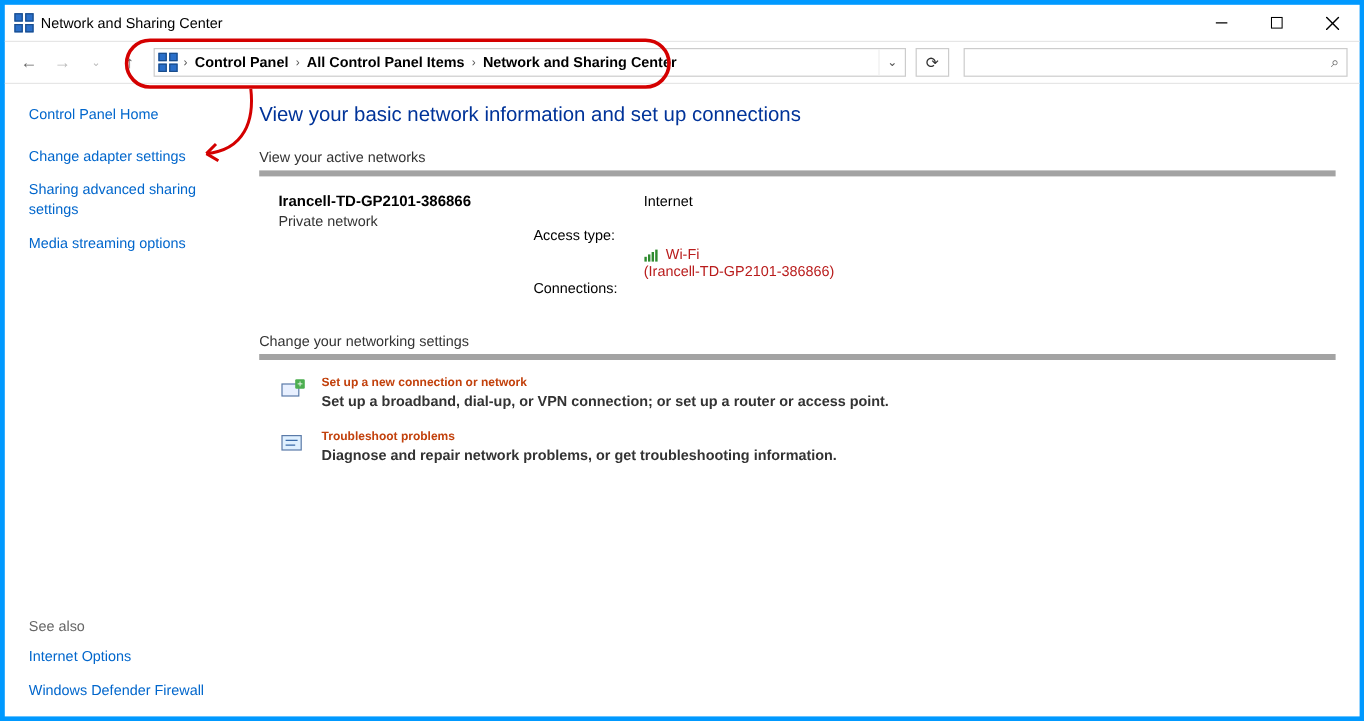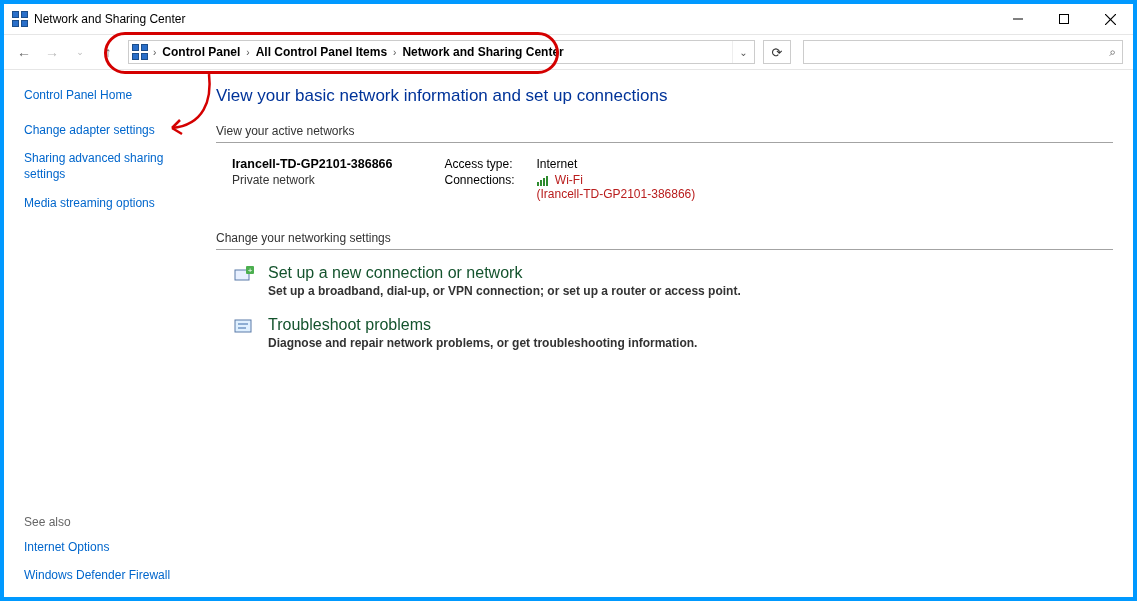--- a/index.html
+++ b/index.html
@@ -22,36 +22,36 @@
   .refresh-btn { width:28px; height:24px; border:1px solid #ccc; display:flex; align-items:center; justify-content:center; color:#333; font-size:13px; margin-left:4px; }
   .search-box { width:320px; height:24px; border:1px solid #ccc; margin-left:8px; display:flex; align-items:center; justify-content:flex-end; padding:0 6px; color:#666; }
   .content { display:flex; height: calc(100% - 66px); }
   .sidebar { width:200px; padding:18px 10px 10px 20px; display:flex; flex-direction:column; }
   .side-link { color:#0066cc; font-size:12px; margin-bottom:12px; cursor:pointer; line-height:1.35; }
   .side-home { color:#0066cc; font-size:12px; margin-bottom:20px; cursor:pointer; }
   .side-spacer { flex:1; }
   .side-heading { color:#666; font-size:12px; margin-bottom:10px; }
   .main { flex:1; padding:16px 20px 10px 12px; }
   h1.page-title { color:#003399; font-weight:400; font-size:17px; margin-bottom:18px; }
-  .section-label { color:#333; font-size:12px; padding-bottom:4px; border-bottom:1px solid #a3a3a3; margin-bottom:14px; }
+  .section-label { color:#333; font-size:12px; padding-bottom:4px; border-bottom:5px solid #a3a3a3; margin-bottom:14px; }
   .active-net { display:flex; gap:52px; margin-bottom:28px; padding-left:16px; }
   .net-left .net-name { font-size:12.5px; font-weight:700; color:#000; }
   .net-left .net-type { font-size:12px; color:#333; margin-top:2px; }
   .net-right { font-size:12px; }
   .net-row { display:flex; gap:14px; margin-bottom:2px; }
-  .net-row .lbl { min-width:78px; color:#000; }
+  .net-row .lbl { min-width:78px; color:#000;margin-top:28px; }
   .net-row .val { color:#000; }
   .net-row a { color:#b91c1c; text-decoration:none; }
   .wifi-bars { display:inline-flex; align-items:flex-end; gap:1px; margin-right:4px; vertical-align:middle; }
   .wifi-bars span { width:2px; background:#2e8b2e; display:inline-block; }
   .wifi-bars span:nth-child(1){height:4px;} .wifi-bars span:nth-child(2){height:6px;}
   .wifi-bars span:nth-child(3){height:8px;} .wifi-bars span:nth-child(4){height:10px;}
   .setting-item { display:flex; gap:12px; margin-bottom:18px; padding-left:16px; }
   .setting-icon { width:24px; height:24px; flex-shrink:0; }
-  .setting-text .lnk { color:#14532d; font-size:16px; cursor:pointer; }
+  .setting-text .lnk { color:#c2410c; font-size:10px; cursor:pointer;font-weight:bold; }
   .setting-text .desc { color:#333; font-size:12px; margin-top:2px;font-weight:bold; }
   
   .annot { position:absolute; pointer-events:none; }
   .circle-annot { border:3px solid #d40000; border-radius:22px; }
   svg.arrow-annot { position:absolute; }
 </style>
 </head>
 <body>
 
 <div class="window">

